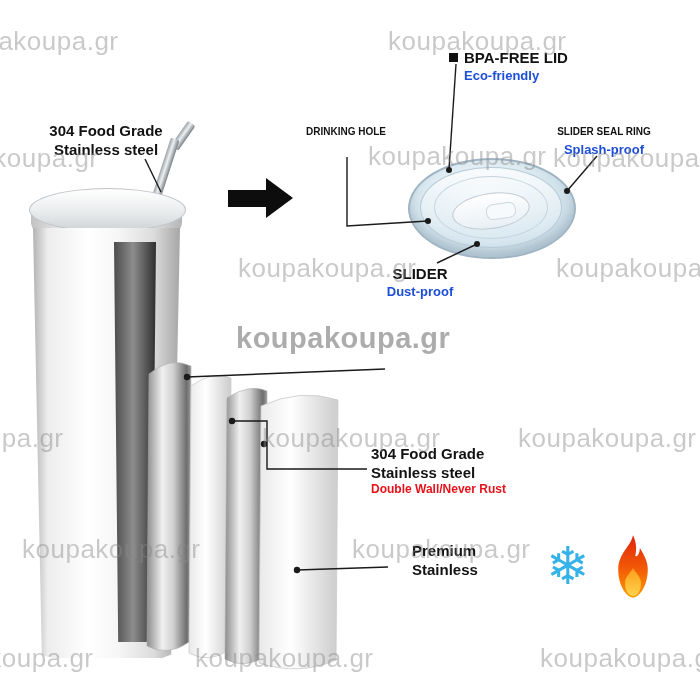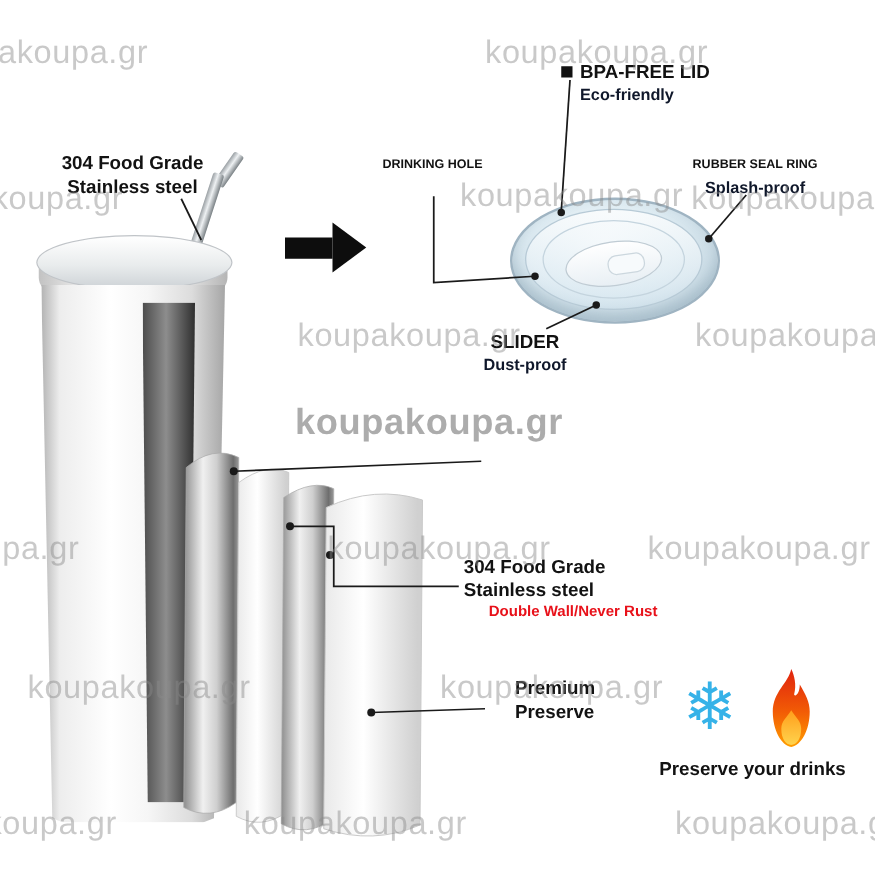--- a/index.html
+++ b/index.html
@@ -41,22 +41,22 @@
       background:linear-gradient(180deg,#ffffff,#e8eff4);border:1px solid #c0ccd4;transform:rotate(-8deg);}
   .lid-slider-tab{position:absolute;z-index:1;left:486px;top:203px;width:28px;height:14px;border-radius:7px;
       background:#f7fafc;border:1px solid #ccd7de;transform:rotate(-8deg);}
   
   .overlay{position:absolute;z-index:2;left:0;top:0;pointer-events:none;}
   
   .label{position:absolute;z-index:3;color:#121212;font-weight:bold;}
   .center{text-align:center;}
   .t15{font-size:15px;line-height:19px;}
   .t14{font-size:10px;line-height:18px;}
-  .red{color:#0f172a;font-size:13px;line-height:17px;font-weight:bold;}
-  .red-sm{color:#e8111a;font-size:12px;line-height:15px;font-weight:bold;margin-left:20px;}
+  .red{color:#1d4ed8;font-size:13px;line-height:17px;font-weight:bold;}
+  .red-sm{color:#e8111a;font-size:12px;line-height:15px;font-weight:bold;}
   .bpa-bullet{position:absolute;z-index:3;left:449px;top:53px;width:9px;height:9px;background:#111;}
   
   .snowflake{position:absolute;z-index:3;left:546px;top:540px;font-size:52px;line-height:52px;color:#35b2e8;}
   .flame{position:absolute;z-index:3;left:608px;top:532px;}
 </style>
 </head>
 <body>
 
 <div class="stage">
 
@@ -127,43 +127,42 @@
   <div class="label" style="left:464px;top:48px;">
     <div class="t15">BPA-FREE LID</div>
     <div class="red">Eco-friendly</div>
   </div>
 
   <div class="label center" style="left:283px;top:123px;width:126px;">
     <div class="t14">DRINKING HOLE</div>
   </div>
 
   <div class="label center" style="left:534px;top:123px;width:140px;">
-    <div class="t14">RUBBER SEAL RING</div>
+    <div class="t14">SLIDER SEAL RING</div>
     <div class="red">Splash-proof</div>
   </div>
 
   <div class="label center" style="left:382px;top:264px;width:76px;">
     <div class="t15">SLIDER</div>
     <div class="red">Dust-proof</div>
   </div>
 
 
   <div class="label" style="left:371px;top:444px;">
     <div class="t15">304 Food Grade</div>
     <div class="t15">Stainless steel</div>
     <div class="red-sm">Double Wall/Never Rust</div>
   </div>
 
   <div class="label t15" style="left:412px;top:541px;">
     <div>Premium</div>
-    <div>Preserve</div>
+    <div>Stainless</div>
   </div>
 
   <div class="label t15 center" style="left:526px;top:606px;width:152px;">
-    <div>Preserve your drinks</div>
   </div>
 
   <div class="snowflake">❄</div>
   <svg class="flame" width="50" height="70" viewBox="0 0 44 60">
     <defs>
       <linearGradient id="flameOuter" x1="0" y1="0" x2="0" y2="1">
         <stop offset="0" stop-color="#e0230f"></stop>
           <stop offset="0.55" stop-color="#f25c05"></stop>
           <stop offset="1" stop-color="#ff9d00"></stop>
       </linearGradient>

